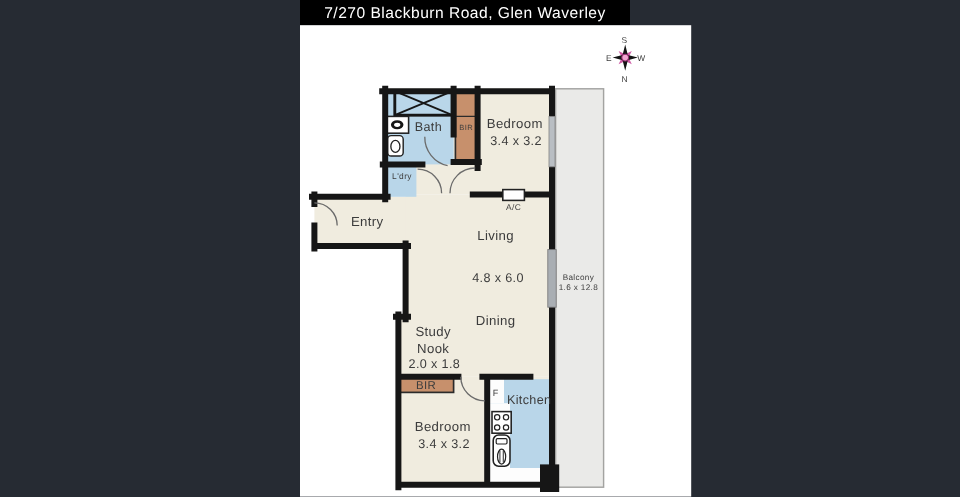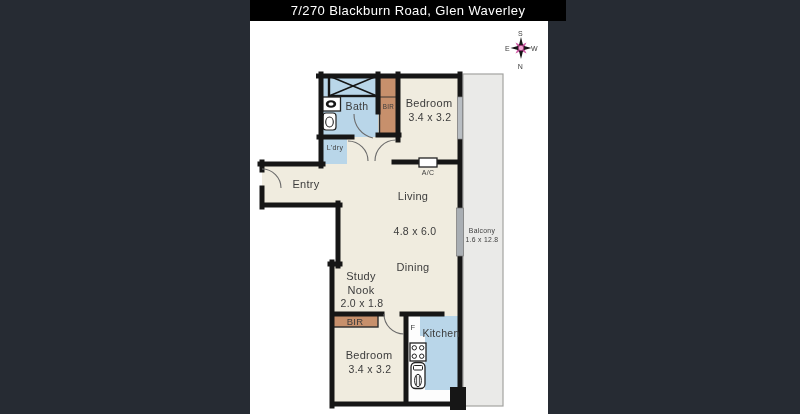--- a/index.html
+++ b/index.html
@@ -4,27 +4,27 @@
 <style>
   html,body{margin:0;padding:0;}
   body{
     width:800px;height:414px;
     background:#262b33;
     font-family:"Liberation Sans", sans-serif;
     overflow:hidden;
   }
   .stage{position:relative;width:800px;height:414px;background:#262b33;}
   .title-bar{
-    position:absolute;left:250px;top:0;width:316px;height:21px;
+    position:absolute;left:250px;top:0;width:275px;height:21px;
     background:#000;color:#fff;
     display:flex;align-items:center;justify-content:center;
     font-size:13px;letter-spacing:.4px;white-space:nowrap;
   }
   .plan-canvas{
-    position:absolute;left:250px;top:21px;width:298px;height:393px;
+    position:absolute;left:250px;top:21px;width:326px;height:393px;
     background:#ffffff;
   }
   svg text{
     font-family:"Liberation Sans", sans-serif;
     fill:#3c3c3c;
     letter-spacing:.3px;
   }
 </style>
 </head>
 <body>

